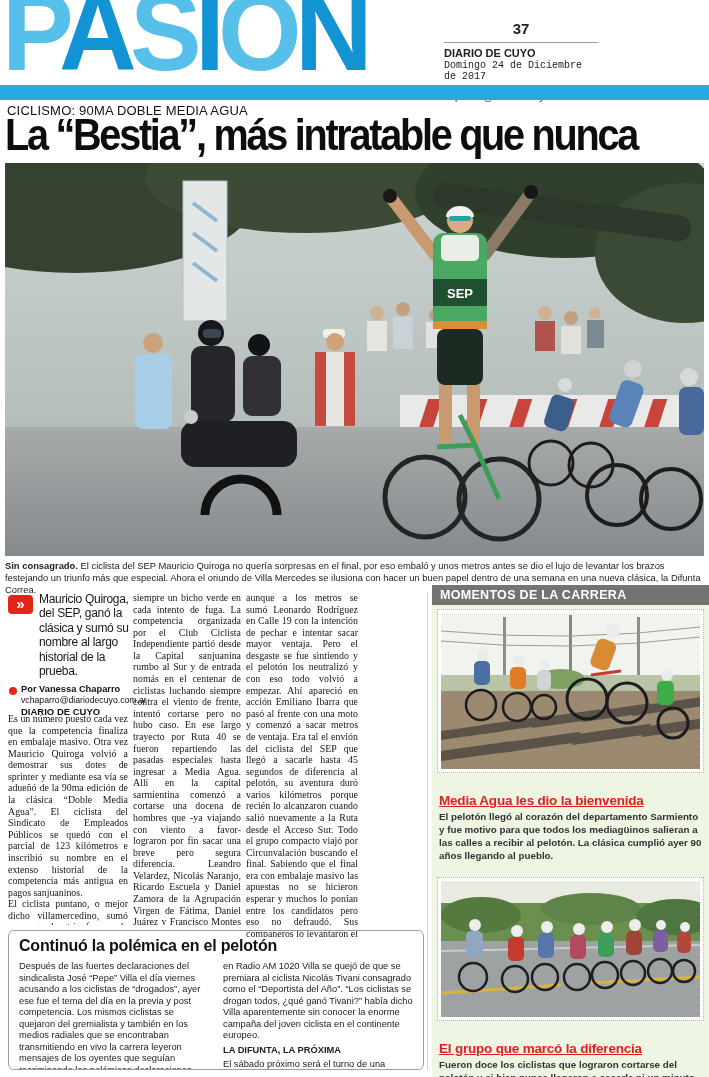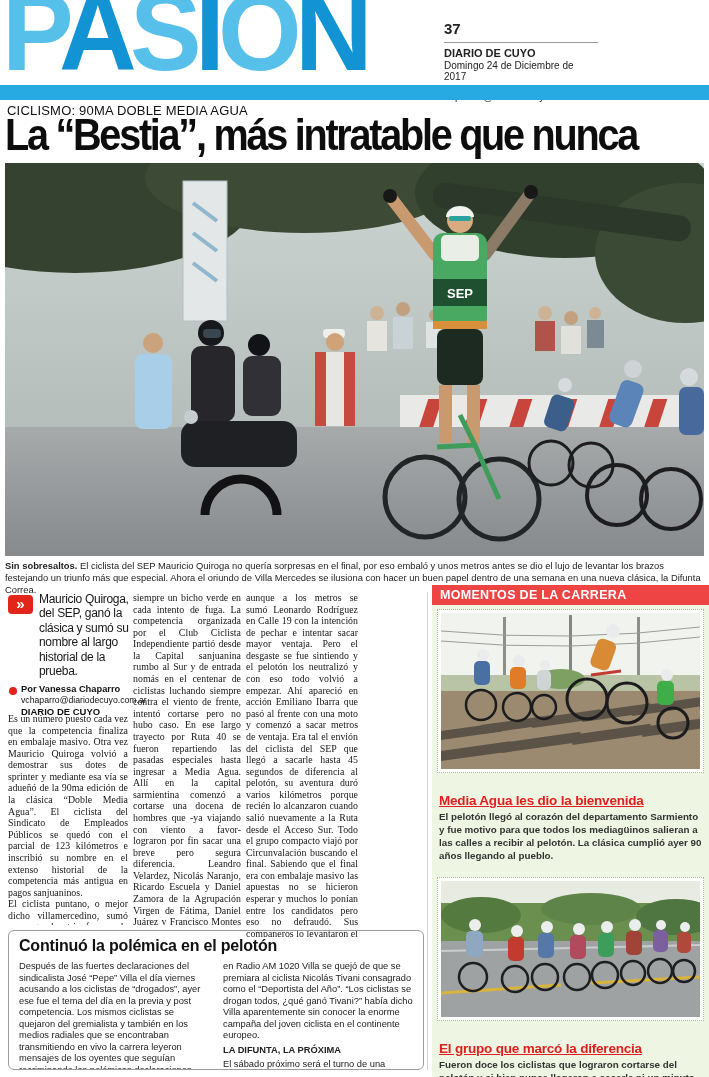--- a/index.html
+++ b/index.html
@@ -11,24 +11,24 @@
   }
   
   .logo {
     position:absolute; left:2px; top:-24px; font-size:112px; font-weight:900;
     letter-spacing:-7px; line-height:1; transform:scaleX(.96); transform-origin:left top;
     white-space:nowrap;
   }
   .logo .logo-light { color:#57c0ea; }
   .logo .logo-dark  { color:#1193d4; }
   .mast-info { position:absolute; left:444px; top:20px; width:154px; font-size:10px; color:#222; }
-  .mast-info .pageno { font-size:15px; font-weight:bold; padding-bottom:3px; }
+  .mast-info .pageno { font-size:15px; font-weight:bold; padding-bottom:3px;text-align:center; }
   .mast-rule { border-top:1px solid #9a9a9a; margin:2px 0; }
   .mast-info .paper { font-weight:bold; font-size:11px; padding-top:2px; }
-  .mast-info .date  { padding:1px 0 2px; }
+  .mast-info .date  { padding:1px 0 2px;font-family:Liberation Mono, monospace; }
   .mast-info .email { padding-top:2px; }
   .blue-bar { position:absolute; left:0; top:85px; width:709px; height:15px; background:#27aae1; }
 
   
   .kicker { position:absolute; left:7px; top:103px; font-size:13px; font-weight:normal; letter-spacing:.2px; }
   .headline {
     position:absolute; left:5px; top:110px; font-size:44px; font-weight:900;
     letter-spacing:-2.5px; white-space:nowrap; transform:scaleX(.9); transform-origin:left top;
     color:#0d0d0d;
   }
@@ -71,21 +71,21 @@
   .box-col { width:50%; font-size:9.3px; line-height:1.24; color:#222; }
   .box-col p + p { margin-top:3px; }
   .box-subhead { font-weight:bold; margin-top:6px; font-size:9.3px; }
 
   
   .sidebar {
     position:absolute; left:432px; top:585px; width:277px; height:492px;
     background:#eff5e3; padding:0 0 4px 0;
   }
   .sidebar-bar {
-    height:20px; background:#ef4444; color:#fff; font-weight:bold; font-size:12.5px;
+    height:20px; background:#737373; color:#fff; font-weight:bold; font-size:12.5px;
     line-height:20px; padding-left:8px; letter-spacing:.3px;
   }
   .side-photo {
     margin:4px 5px 0 5px; background:#fff; border:1px dotted #a9bb90; padding:3px;
   }
   .side-photo svg { display:block; }
   .side-heading { margin:20px 7px 2px; color:#e0201f; font-weight:bold; font-size:13.5px; letter-spacing:-.2px;text-decoration:underline; }
   .side-text { margin:0 7px; font-size:9.8px; font-weight:bold; line-height:1.34; color:#333; }
   .side-gap { height:10px; }
 </style>
@@ -202,21 +202,21 @@
 
       <circle cx="628" cy="206" r="9" fill="#cfd3d6"></circle>
       <rect x="618" y="215" width="24" height="46" rx="7" transform="rotate(20 618 215)" fill="#5b84b8"></rect>
       <circle cx="612" cy="332" r="30" fill="none" stroke="#1d1d1f" stroke-width="4"></circle>
       <circle cx="666" cy="336" r="30" fill="none" stroke="#1d1d1f" stroke-width="4"></circle>
       <circle cx="684" cy="214" r="9" fill="#d6dadd"></circle>
       <rect x="674" y="224" width="25" height="48" rx="7" fill="#48699c"></rect>
     </svg>
   </div>
   <div class="caption">
-    <b>Sin sobresaltos.</b><span> El ciclista del SEP Mauricio Quiroga no quería sorpresas en el final, por eso embaló y unos metros antes se dio el lujo de levantar los brazos festejando un triunfo más que especial. Ahora el oriundo de Villa Mercedes se ilusiona con hacer un buen papel dentro de una semana en una nueva clásica, la Difunta Correa.</span>
+    <b>Sin consagrado.</b><span> El ciclista del SEP Mauricio Quiroga no quería sorpresas en el final, por eso embaló y unos metros antes se dio el lujo de levantar los brazos festejando un triunfo más que especial. Ahora el oriundo de Villa Mercedes se ilusiona con hacer un buen papel dentro de una semana en una nueva clásica, la Difunta Correa.</span>
   </div>
 
   <div class="lead-block">
     <div class="chevron-box">»</div>
     <div class="lead-text">Mauricio Quiroga, del SEP, ganó la clásica y sumó su nombre al largo historial de la prueba.</div>
   </div>
   <div class="byline">
     <div class="byline-dot"></div>
     <div class="b-author">Por Vanessa Chaparro</div>
     <div class="b-email">vchaparro@diariodecuyo.com.ar</div>

